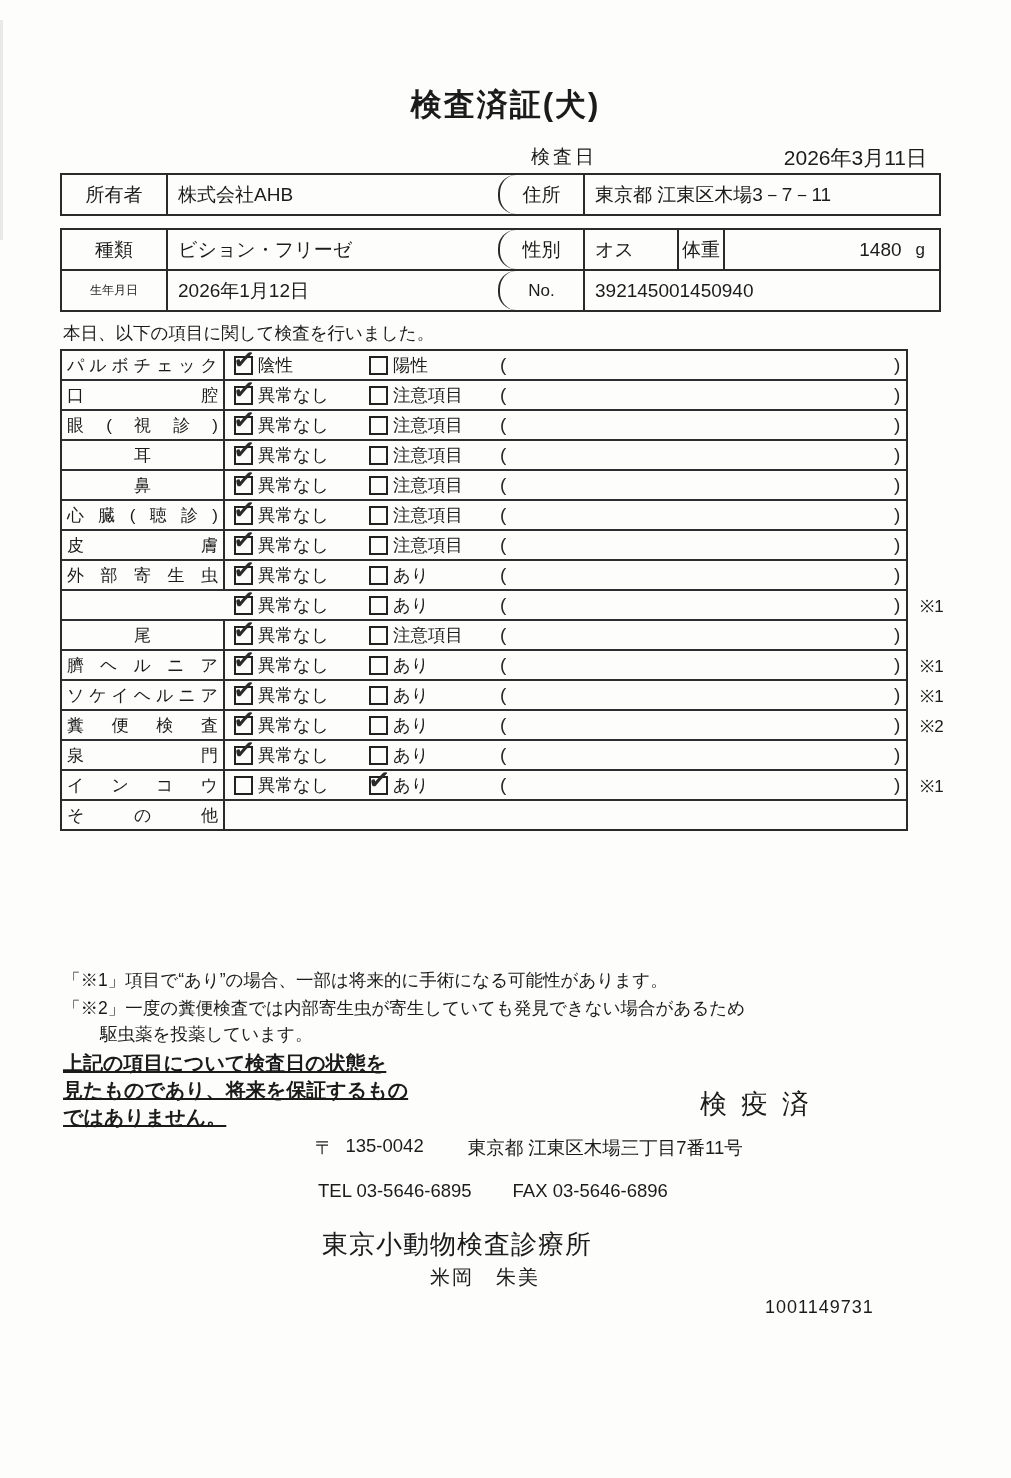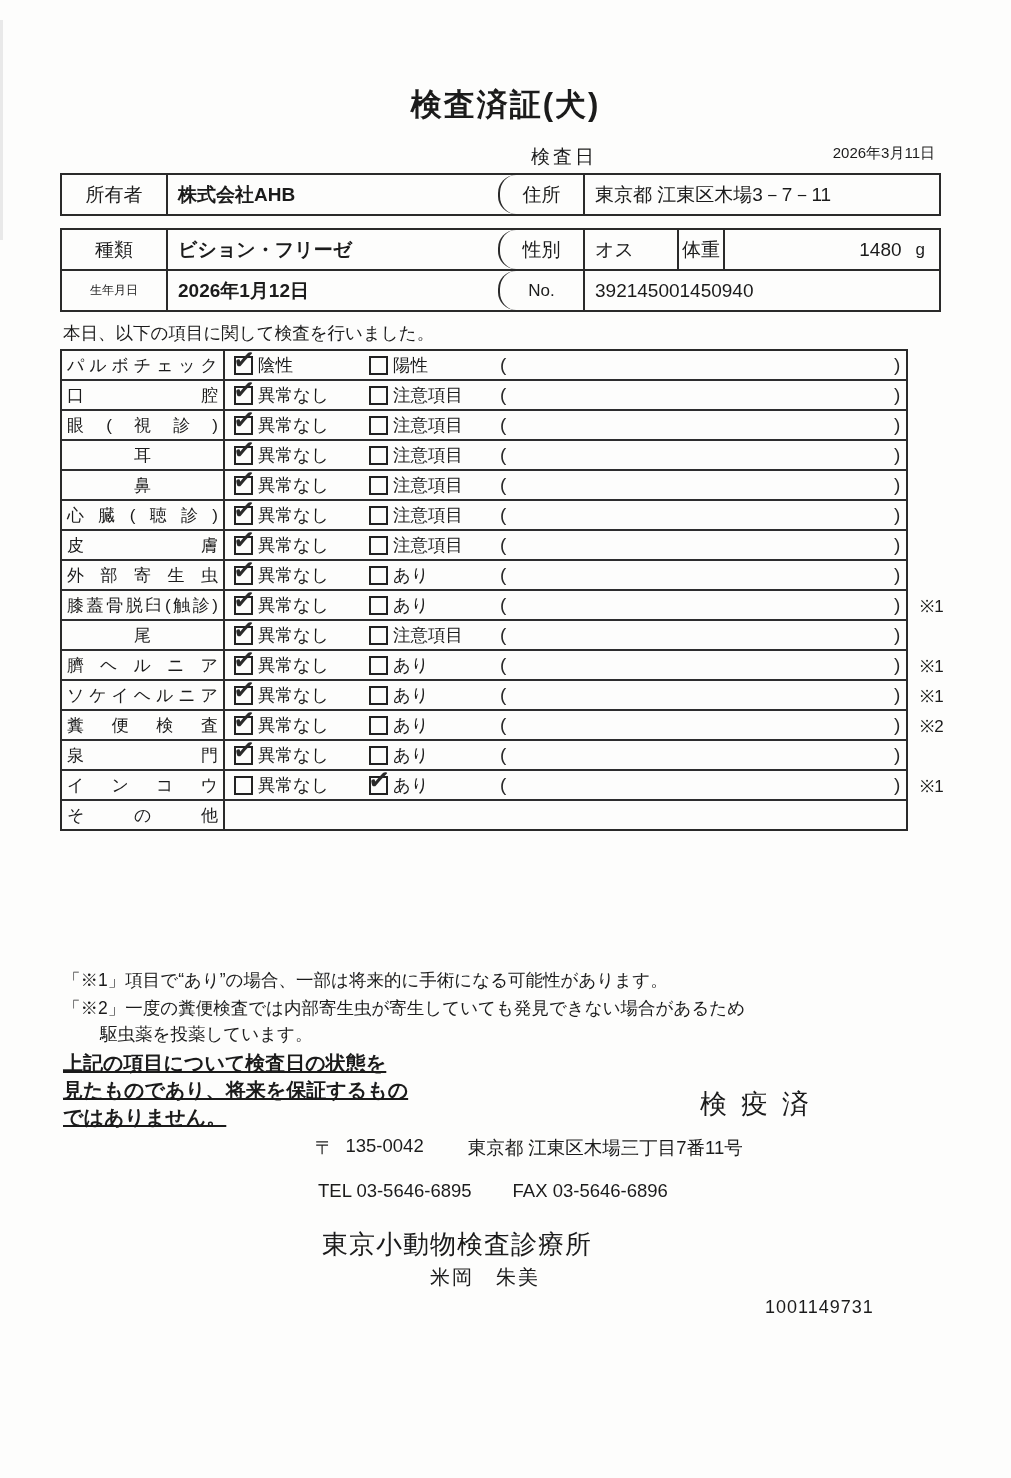--- a/index.html
+++ b/index.html
@@ -4,32 +4,32 @@
 <style>
   html,body{margin:0;padding:0;background:#fff;}
   .page{position:relative;width:1011px;height:1478px;background:#fdfdfc;
         font-family:"Liberation Sans",sans-serif;color:#1b1b1b;overflow:hidden;}
   .artifact{position:absolute;left:0;top:20px;width:3px;height:220px;background:#e9e9e9;}
 
   
   .title{position:absolute;top:84px;left:0;width:100%;text-align:center;
          font-size:31px;font-weight:bold;letter-spacing:2px;}
   .insp-label{position:absolute;left:531px;top:144px;font-size:19px;letter-spacing:3px;}
-  .insp-date{position:absolute;right:76px;top:144px;font-size:15px;}
+  .insp-date{position:absolute;right:84px;top:144px;font-size:21px;}
 
   
   .htable{position:absolute;left:60px;width:881px;border:2px solid #2a2a2a;box-sizing:border-box;background:#fdfdfc;}
   .hrow{display:flex;height:39px;}
   .hrow + .hrow{border-top:2px solid #2a2a2a;}
   .hcell{display:flex;align-items:center;box-sizing:border-box;font-size:19px;}
   .hcell + .hcell{border-left:2px solid #2a2a2a;}
   .lab{justify-content:center;}
   .val{padding-left:10px;}
   .w-lab1{width:104px;}
-  .w-val1{width:332px;font-weight:bold;}
+  .w-val1{width:332px;}
   .w-lab2{width:85px;border-radius:18px;}
   .w-grow{flex:1;}
   .w-sex{width:94px;}
   .w-wt{width:46px;}
   .weightcell{justify-content:flex-end;padding-right:14px;gap:14px;}
 
   
   .intro{position:absolute;left:63px;top:321px;font-size:17.5px;}
 
   
@@ -234,23 +234,20 @@
         </span>
       <span class="opt opt2">
           <span class="cbox"></span>
           <span class="olabel">あり</span>
         </span>
       <span class="paren p-open">(</span>
       <span class="paren p-close">)</span>
     </div>
 
     <div class="crow">
-      <div class="clabel">
-          <span class="jt">膝蓋骨脱臼(触診)</span>
-        </div>
       <span class="opt opt1">
           <span class="cbox checked"></span>
           <span class="olabel">異常なし</span>
         </span>
       <span class="opt opt2">
           <span class="cbox"></span>
           <span class="olabel">あり</span>
         </span>
       <span class="paren p-open">(</span>
       <span class="paren p-close">)</span>

